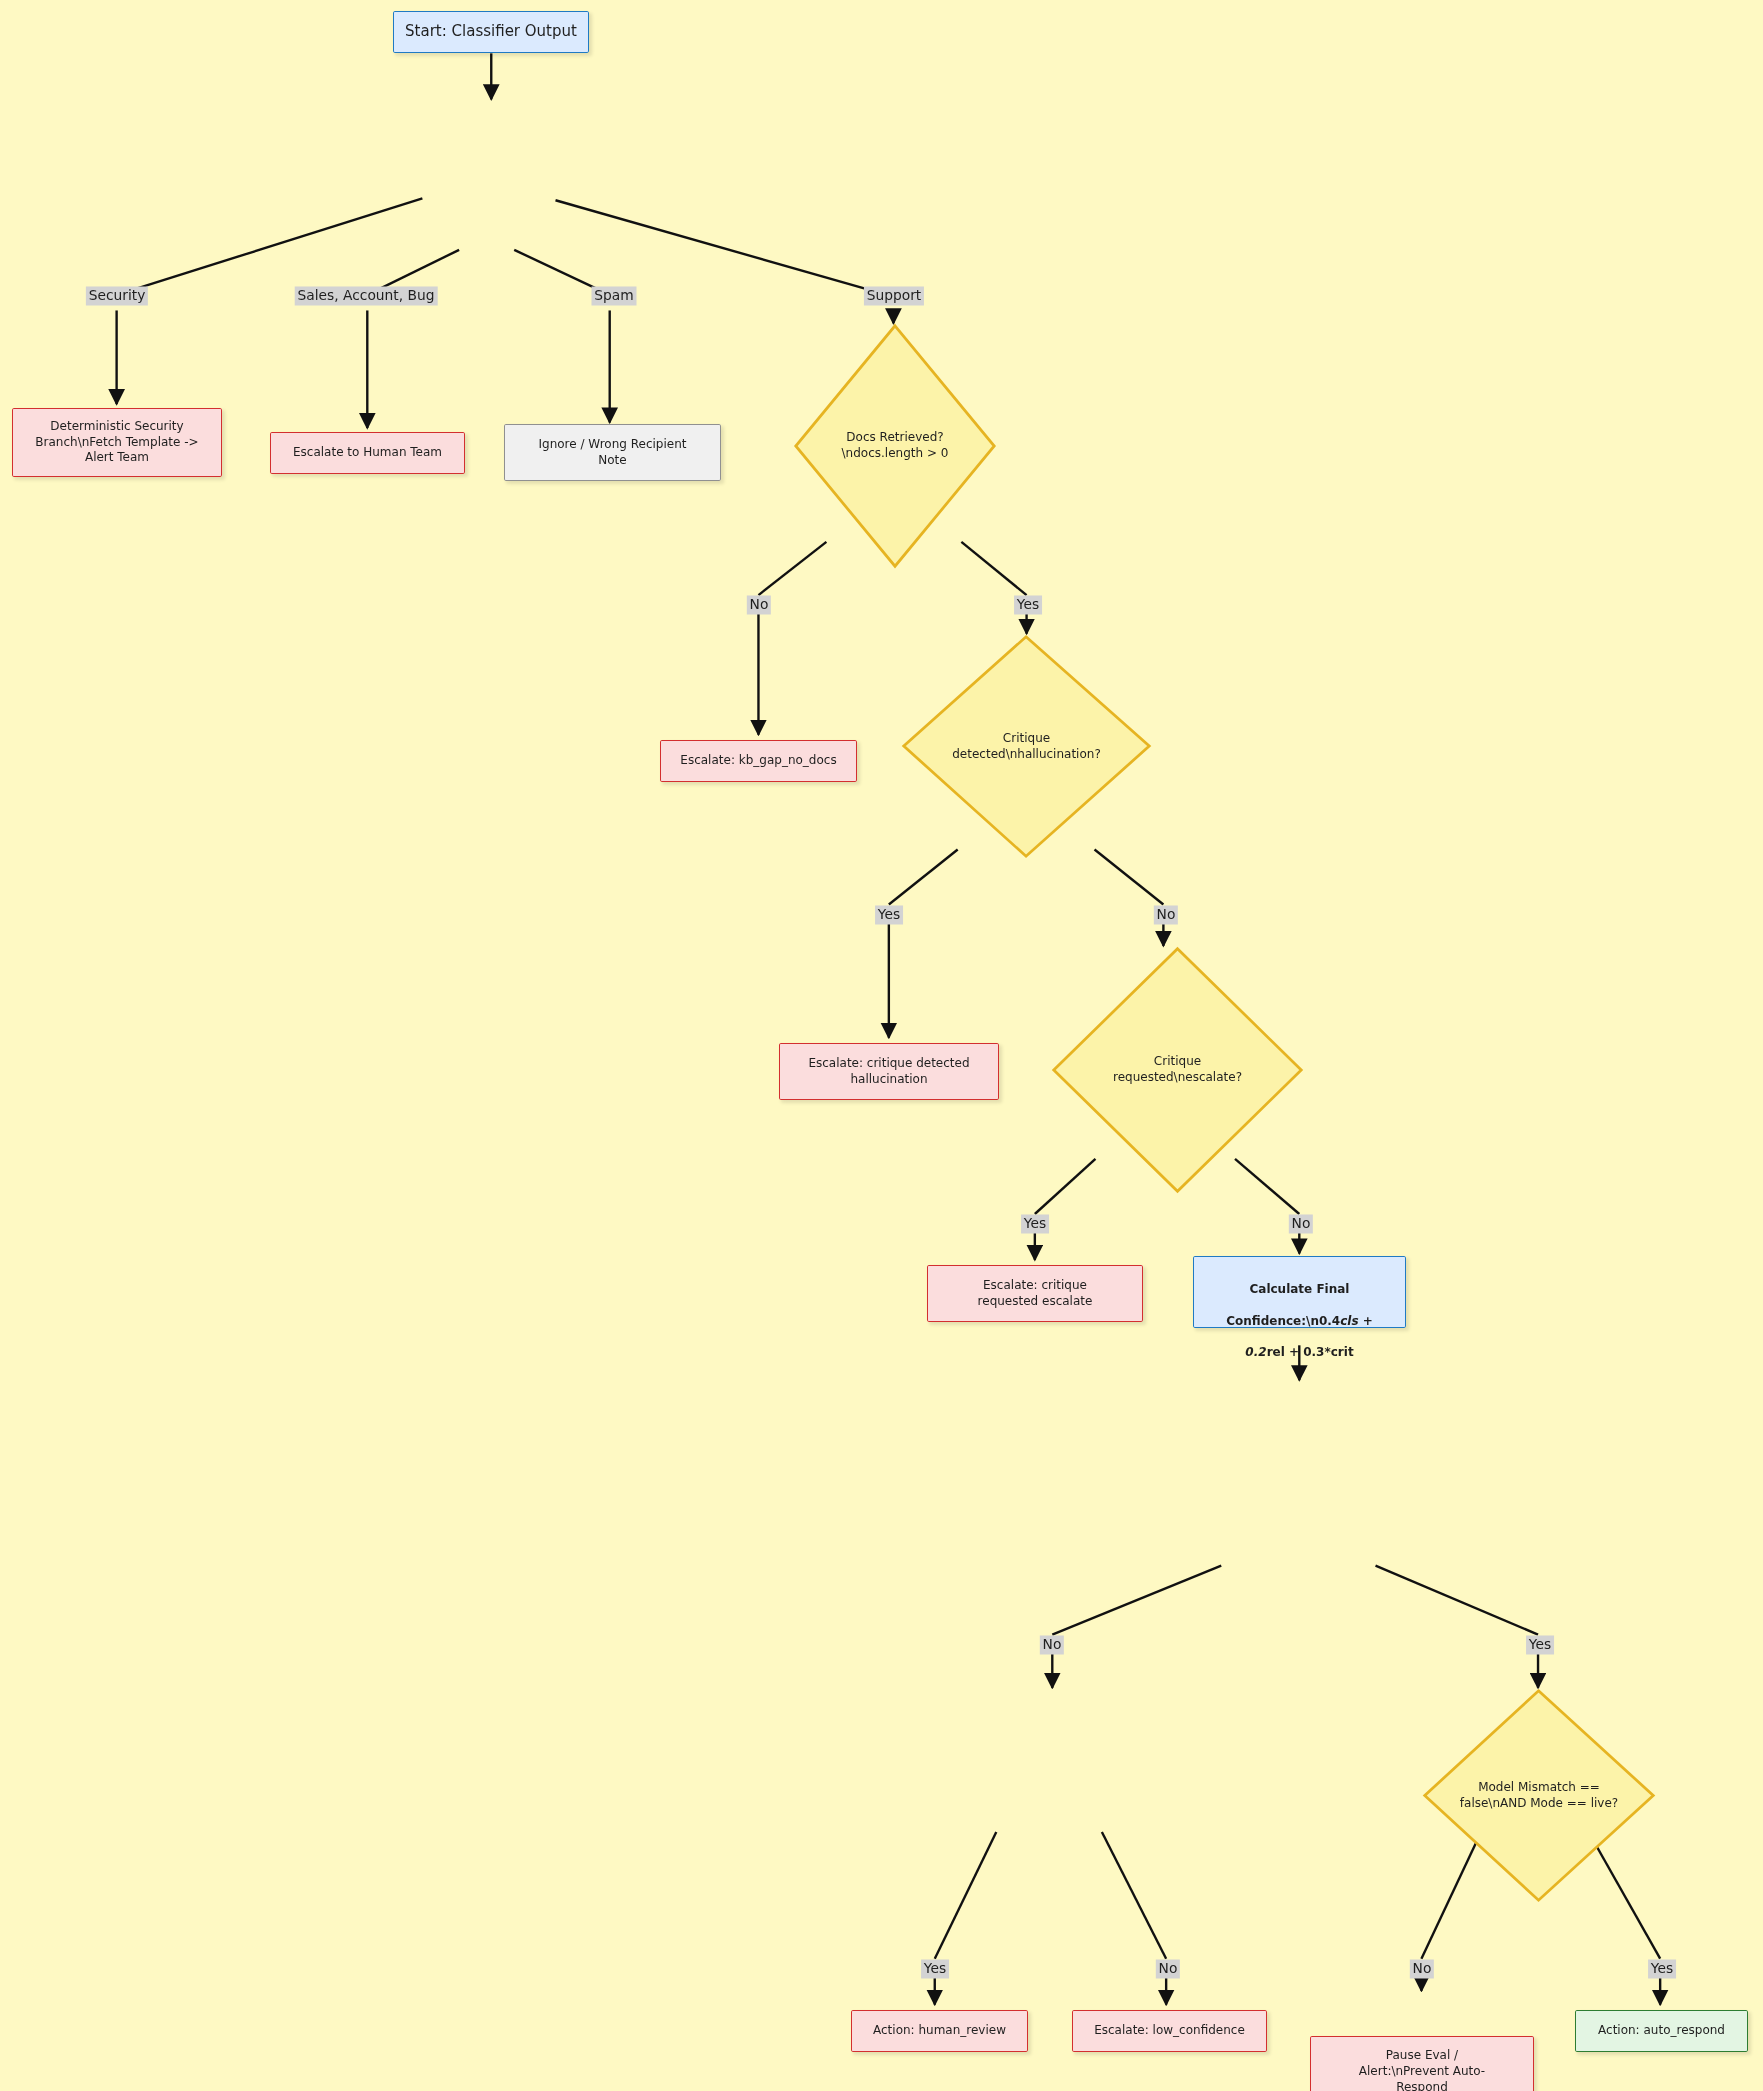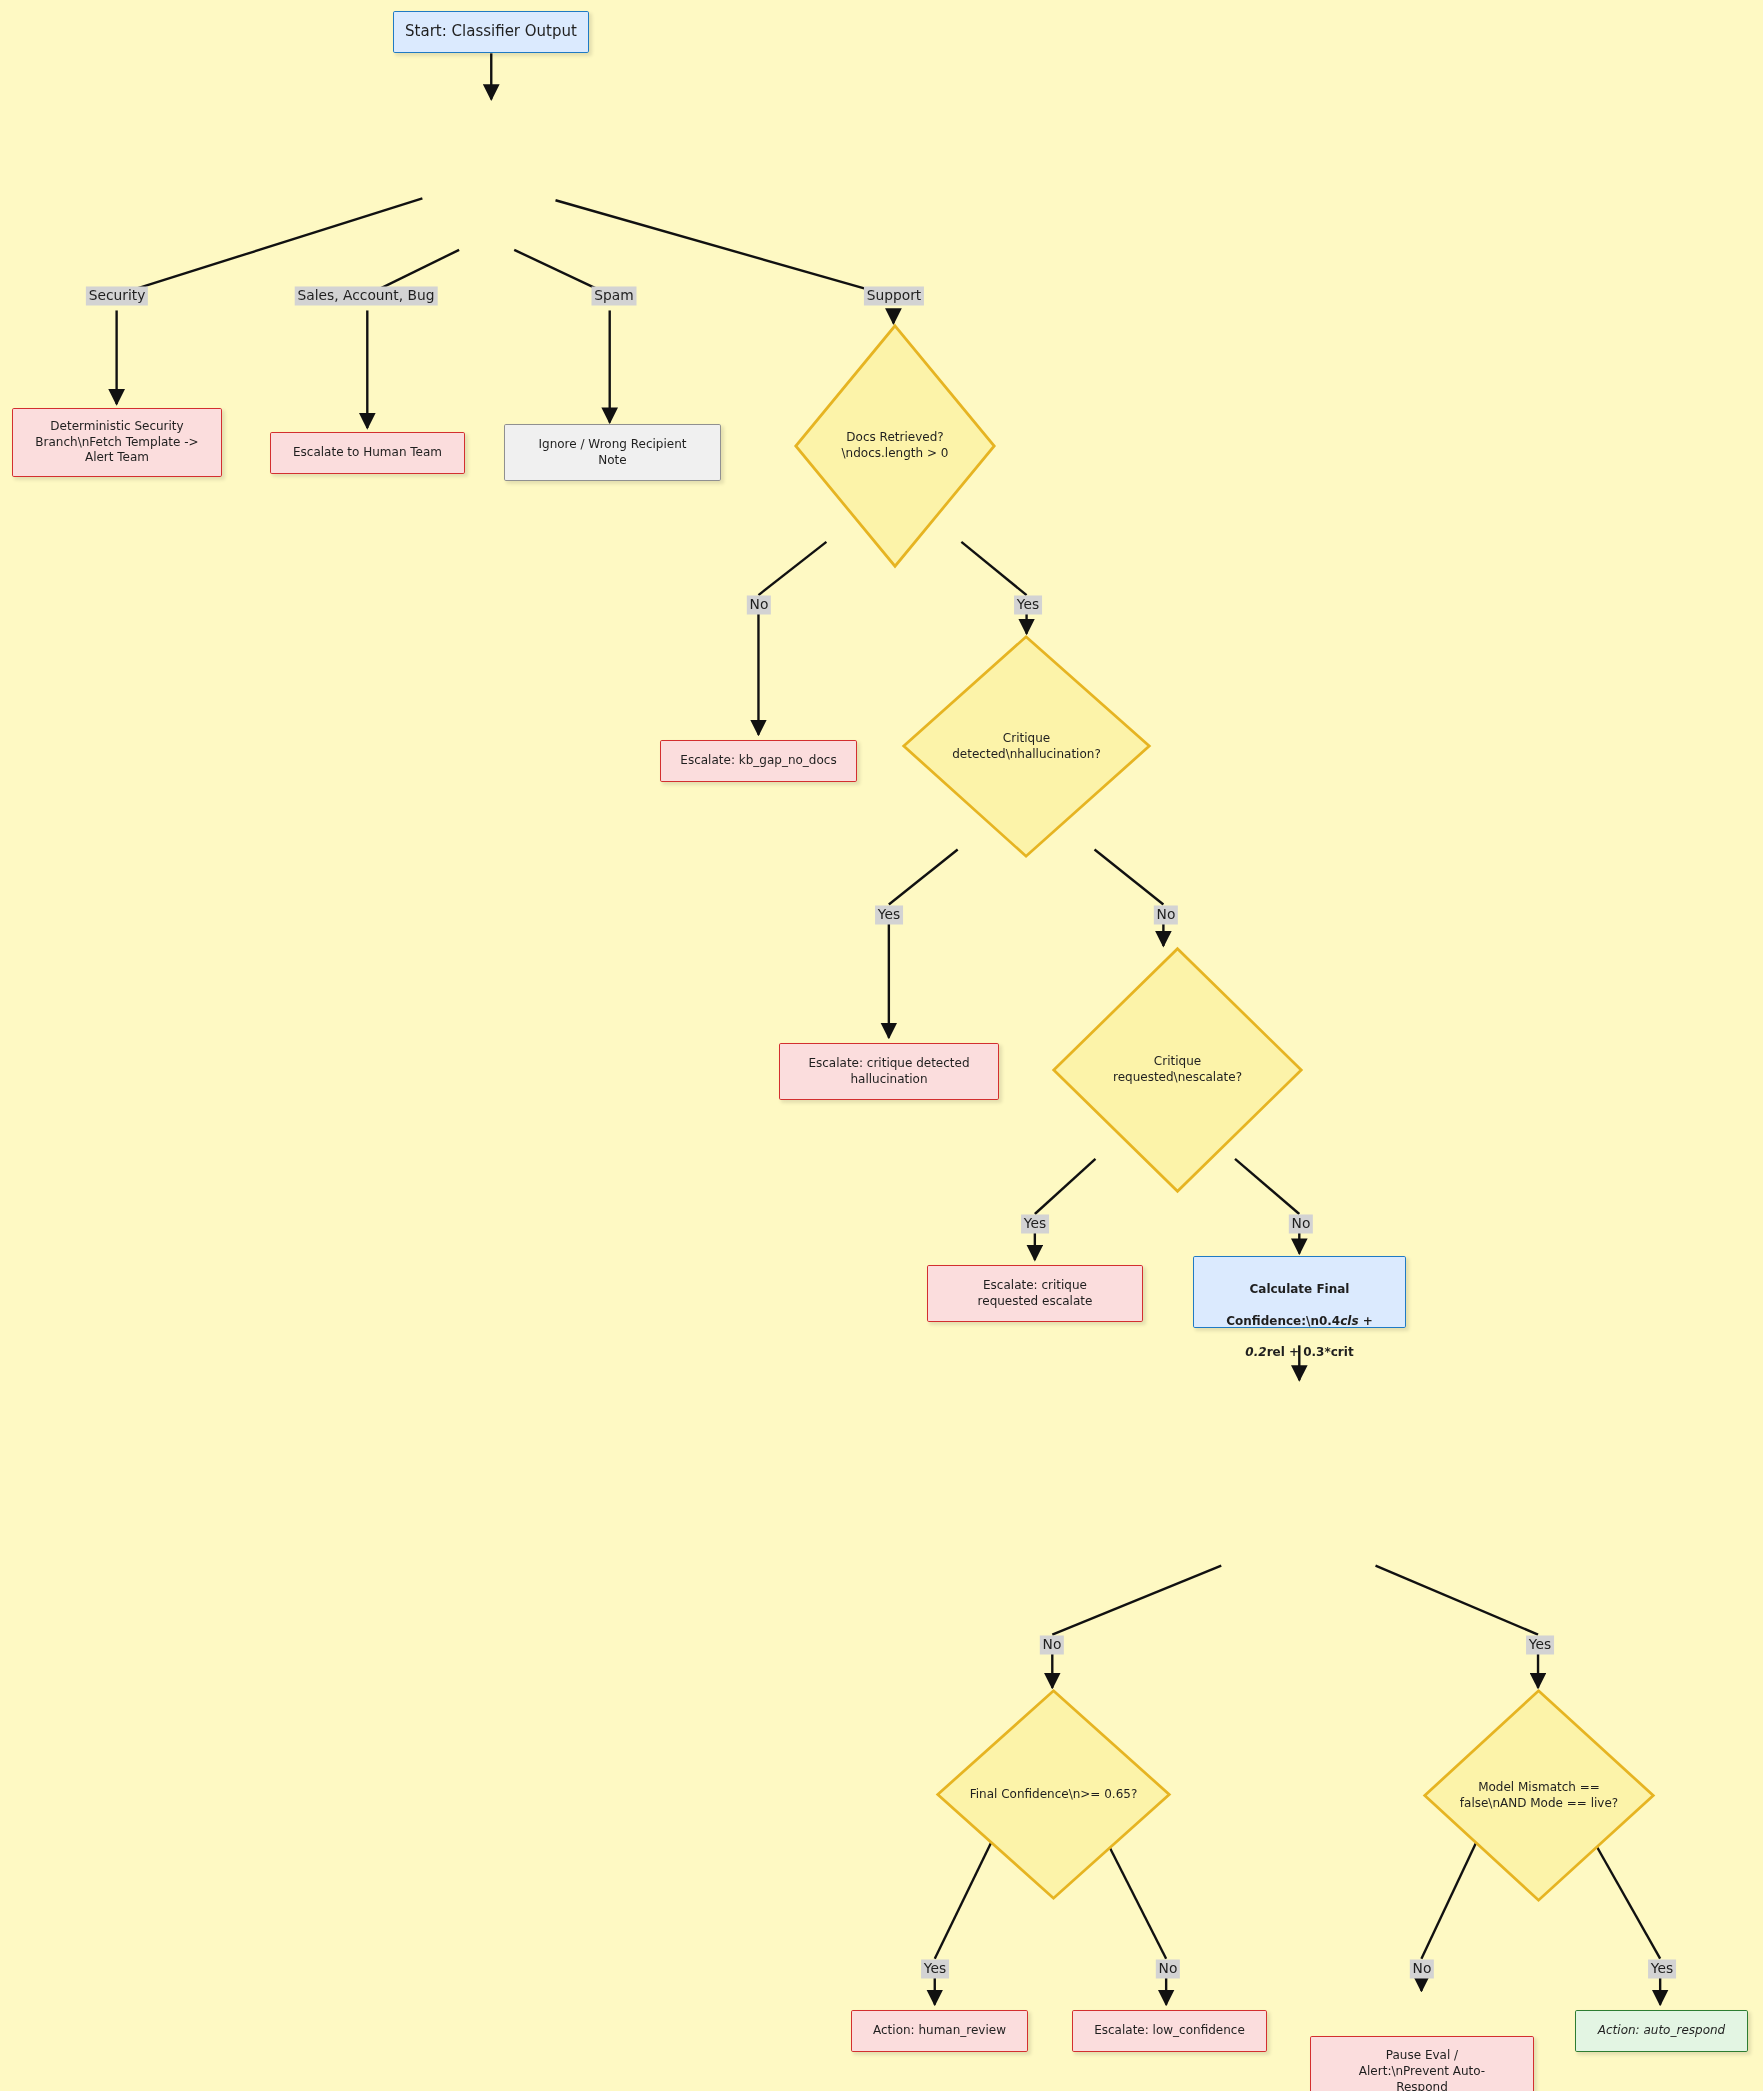--- a/index.html
+++ b/index.html
@@ -209,26 +209,20 @@
   <div class="node rect blue nlabel-sm" style="left:1193px; top:1256px; width:213px; height:72px; display:block; padding-top:9.2px;font-weight:bold;">
     <div>Calculate Final</div>
     <div><span>Confidence:\n0.4</span><em>cls +</em></div>
     <div><em>0.2</em><span>rel + 0.3*crit</span></div>
   </div>
 
 
   <div class="elabel" style="left:1052px; top:1645px;">No</div>
   <div class="elabel" style="left:1540px; top:1645px;">Yes</div>
 
-  <div class="node diamond" style="left:935px; top:1688px; width:237px; height:213px;">
-    <svg class="dshape" viewBox="0 0 258 232" preserveAspectRatio="none">
-      <polygon points="129,3 255,116 129,229 3,116" fill="#fcf3a9" stroke="#e6b422" stroke-width="3"></polygon>
-    </svg>
-    <span class="dlabel nlabel-sm">Final Confidence\n&gt;= 0.65?</span>
-  </div>
 
   <div class="node diamond" style="left:1422px; top:1688px; width:234px; height:215px;">
     <svg class="dshape" viewBox="0 0 255 234" preserveAspectRatio="none">
       <polygon points="127,3 252,117 127,231 3,117" fill="#fcf3a9" stroke="#e6b422" stroke-width="3"></polygon>
     </svg>
     <span class="dlabel nlabel-sm">Model Mismatch ==
 false\nAND Mode == live?</span>
   </div>
 
   <div class="elabel" style="left:935px; top:1969px;">Yes</div>
@@ -237,16 +231,16 @@
   <div class="elabel" style="left:1662px; top:1969px;">Yes</div>
 
   <div class="node rect red nlabel-sm" style="left:851px; top:2010px; width:177px; height:42px;">Action: human_review</div>
 
   <div class="node rect red nlabel-sm" style="left:1072px; top:2010px; width:195px; height:42px;">Escalate: low_confidence</div>
 
   <div class="node rect red nlabel-sm" style="left:1310px; top:1996px; width:224px; height:72px;margin-top:40px;">Pause Eval /
 Alert:\nPrevent Auto-
 Respond</div>
 
-  <div class="node rect green nlabel-sm" style="left:1575px; top:2010px; width:173px; height:42px;font-style:italic;">Action: auto_respond</div>
+  <div class="node rect green nlabel-sm" style="left:1575px; top:2010px; width:173px; height:42px;">Action: auto_respond</div>
 
 </div>
 
 
 </body></html>

